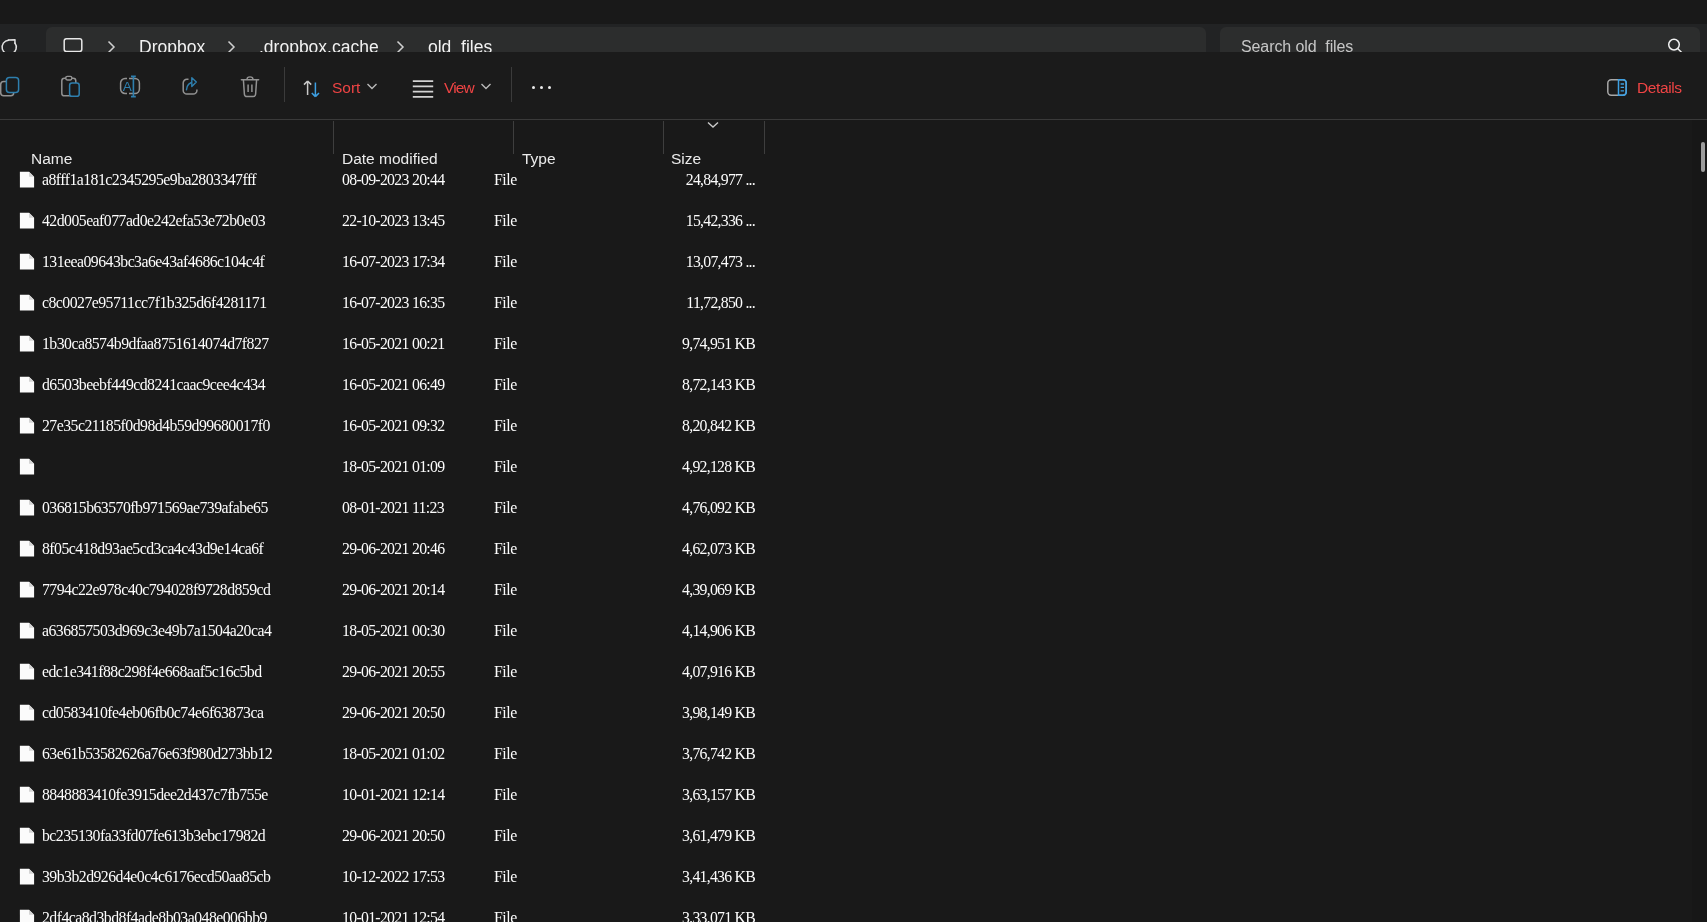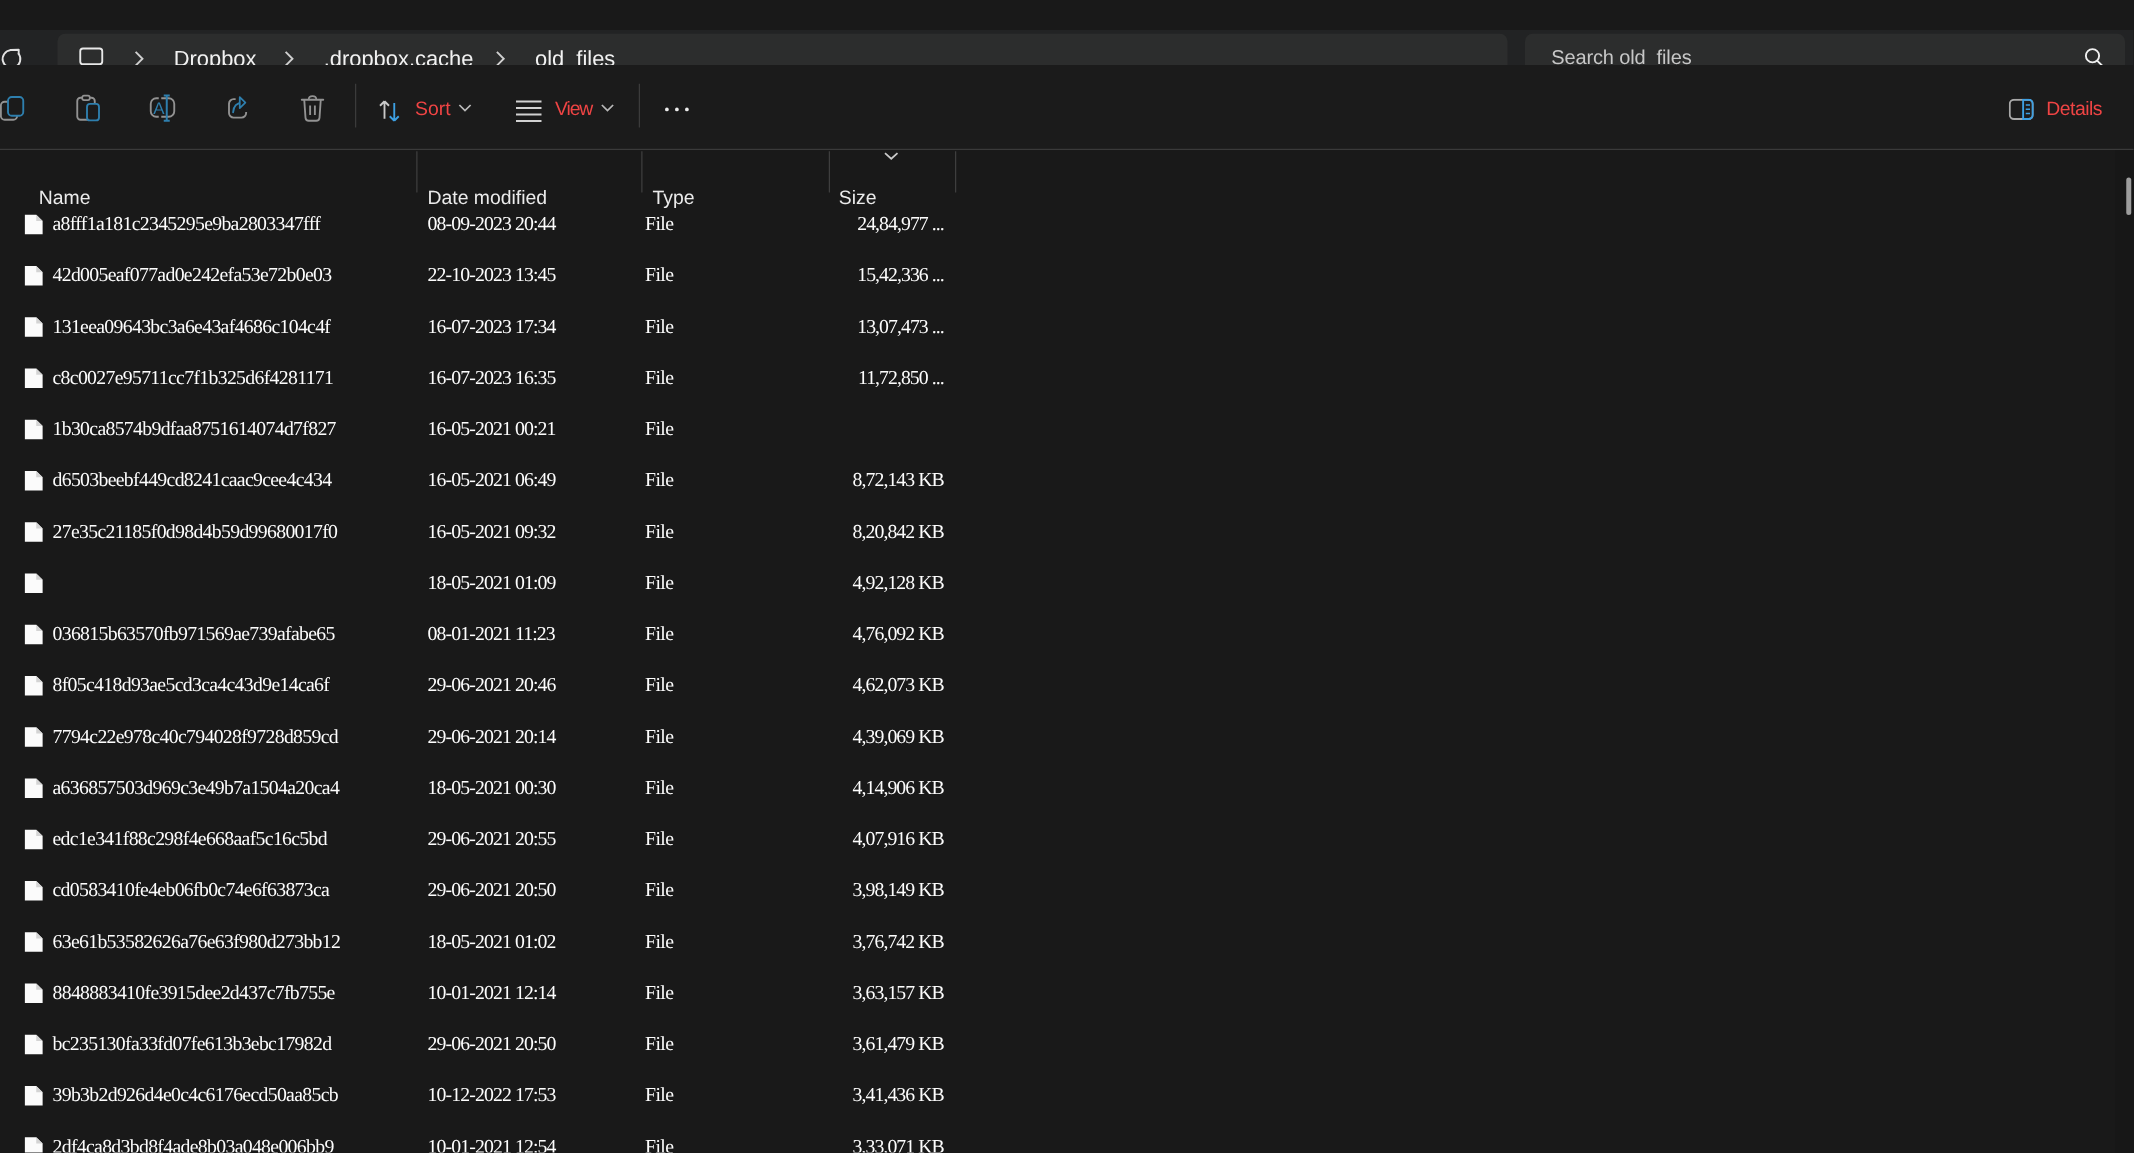--- a/index.html
+++ b/index.html
@@ -12,21 +12,21 @@
 .vsep{position:absolute;top:15px;width:1px;height:35px;background:#3b3b3b;}
 .cbtxt{position:absolute;top:2px;height:67px;line-height:67px;color:#ef4444;font-size:15.5px;}
 #hdr{position:absolute;left:0;top:120px;width:1707px;height:34px;}
 .hsep{position:absolute;top:1px;width:1px;height:33px;background:#3e3e3e;}
 .htxt{position:absolute;top:0;height:34px;line-height:34px;color:#ebebeb;font-size:15.5px;margin-top:22px;}
 .row{position:absolute;left:0;width:1707px;height:41px;font-family:Liberation Serif, serif;}
 .ficon{position:absolute;left:19px;top:12px;}
 .row div{position:absolute;top:0;height:41px;line-height:41px;font-size:15.8px;color:#fdfdfd;white-space:pre;}
 .nm{left:42px;letter-spacing:-0.54px;}
 .dt{left:342px;letter-spacing:-0.7px;}
-.tp{left:516px;letter-spacing:-0.45px;}
+.tp{left:494px;letter-spacing:-0.45px;}
 .sz{left:555px;width:200px;text-align:right;letter-spacing:-0.75px;}
 #thumb{position:absolute;left:1701px;top:142px;width:4px;height:30px;background:#9d9d9d;border-radius:2px;}
 </style></head>
 <body>
 <div id="topband">
 <svg class="abs" style="left:0px;top:14px" width="18" height="18" viewBox="0 0 18 18">
 <path d="M14.94 5.03 A7.1 7.1 0 1 1 8.58 2.13" fill="none" stroke="#e2e2e2" stroke-width="1.5" stroke-linecap="round"></path>
 <path d="M8.4 1.98 L15.0 1.78 L14.9 5.2" fill="none" stroke="#e2e2e2" stroke-width="1.5" stroke-linecap="round" stroke-linejoin="round"></path>
 </svg>
 <div id="addrpill"></div>
@@ -166,20 +166,21 @@
     <div class="sz">11,72,850 ...</div>
 </div>
 <div class="row" style="top:323px">
 <svg class="ficon" width="16" height="17" viewBox="0 0 16 17">
       <path d="M0.9 0.7 H10 L15.1 5.8 V16.4 H0.9 Z" fill="#fbfbfb"></path>
       <path d="M10 0.7 L15.1 5.8 H10 Z" fill="#d4d4d4"></path>
     </svg>
 <div class="nm">1b30ca8574b9dfaa8751614074d7f827</div>
     <div class="dt">16-05-2021 00:21</div>
     <div class="tp">File</div>
+    <div class="sz">9,74,951 KB</div>
 </div>
 <div class="row" style="top:364px">
 <svg class="ficon" width="16" height="17" viewBox="0 0 16 17">
       <path d="M0.9 0.7 H10 L15.1 5.8 V16.4 H0.9 Z" fill="#fbfbfb"></path>
       <path d="M10 0.7 L15.1 5.8 H10 Z" fill="#d4d4d4"></path>
     </svg>
 <div class="nm">d6503beebf449cd8241caac9cee4c434</div>
     <div class="dt">16-05-2021 06:49</div>
     <div class="tp">File</div>
     <div class="sz">8,72,143 KB</div>

